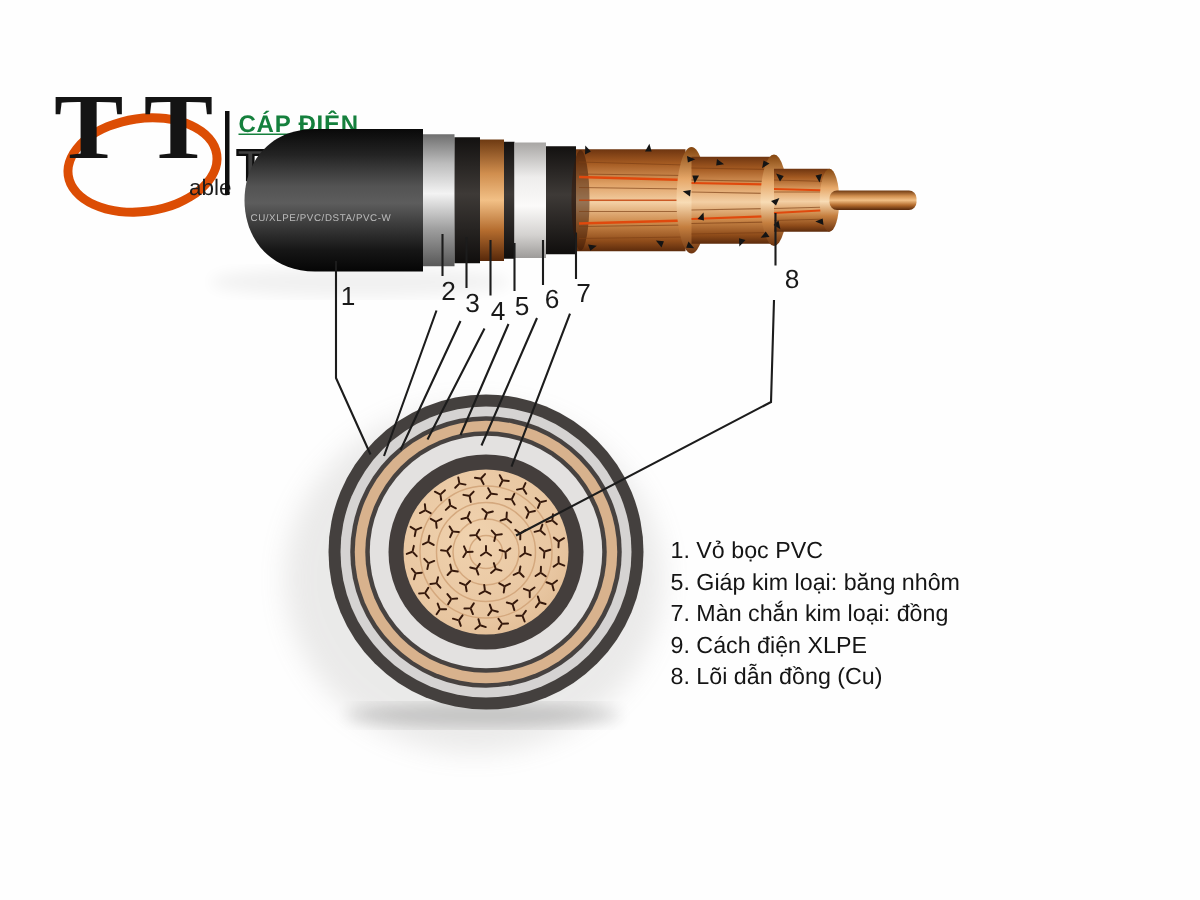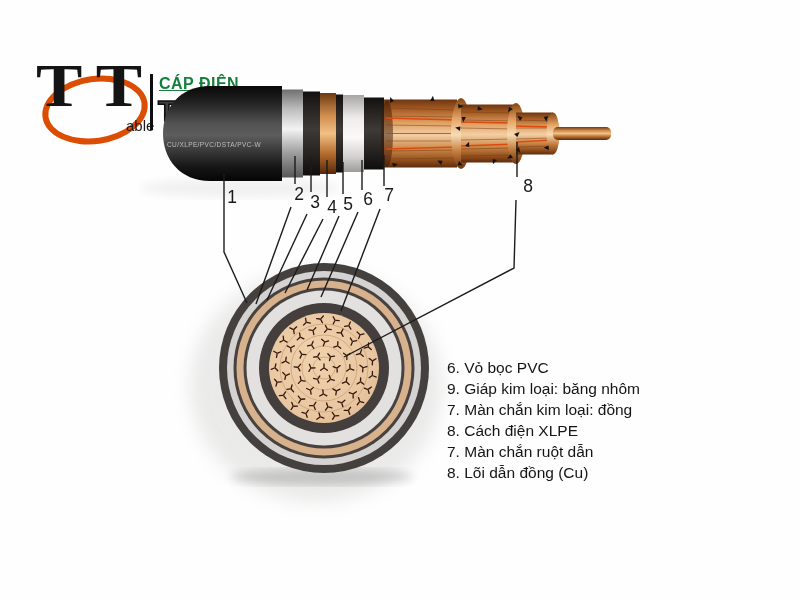--- a/index.html
+++ b/index.html
@@ -293,20 +293,19 @@
       <text x="315" y="208">3</text>
       <text x="332" y="213">4</text>
       <text x="348" y="210">5</text>
       <text x="368" y="205">6</text>
       <text x="389" y="201">7</text>
       <text x="528" y="192">8</text>
     </g>
   </svg>
 
   <div class="legend">
-    <div class="legend-item">6. Vỏ bọc PVC</div>
-    <div class="legend-item">9. Giáp kim loại: băng nhôm</div>
+    <div class="legend-item">1. Vỏ bọc PVC</div>
+    <div class="legend-item">5. Giáp kim loại: băng nhôm</div>
     <div class="legend-item">7. Màn chắn kim loại: đồng</div>
-    <div class="legend-item">8. Cách điện XLPE</div>
-    <div class="legend-item">7. Màn chắn ruột dẫn</div>
+    <div class="legend-item">9. Cách điện XLPE</div>
     <div class="legend-item">8. Lõi dẫn đồng (Cu)</div>
   </div>
 </div>
 
 </body></html>

